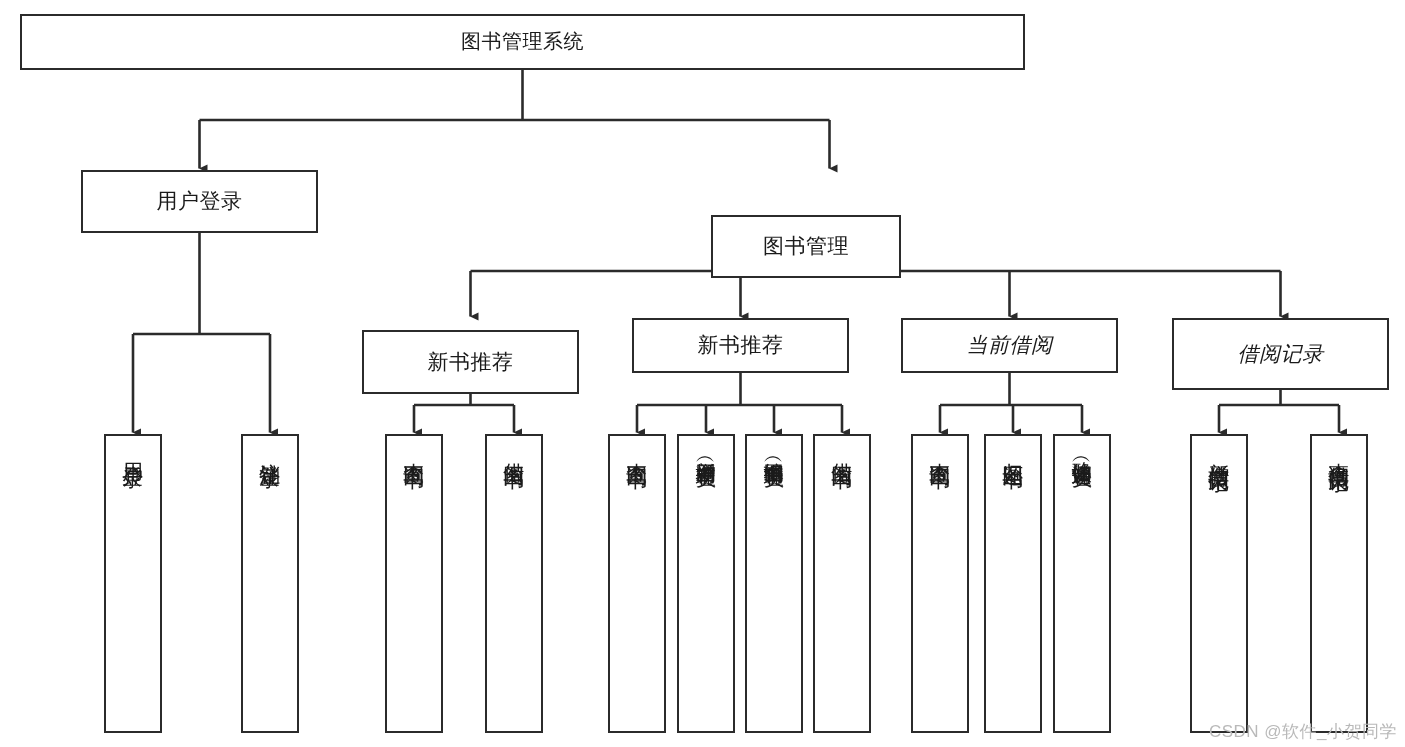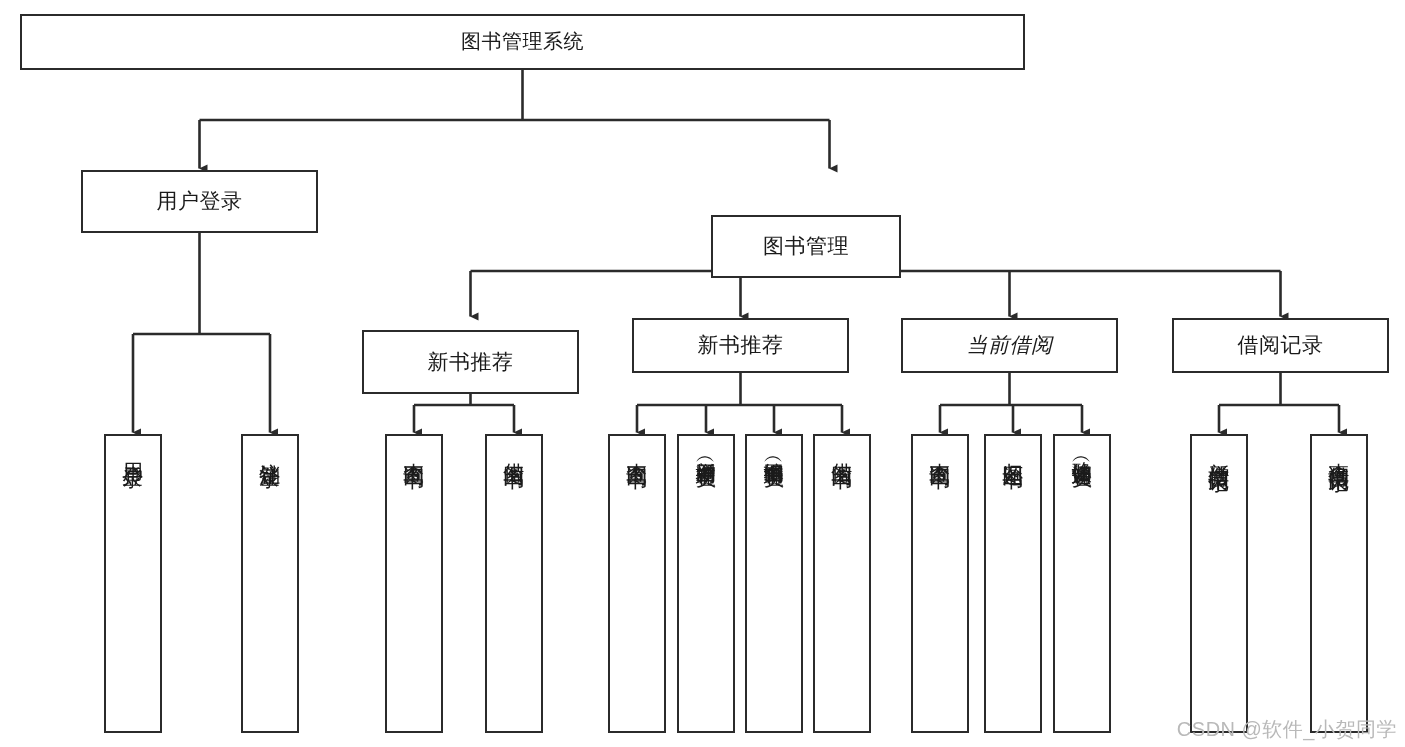--- a/index.html
+++ b/index.html
@@ -63,21 +63,21 @@
     max-height: 100%;
   }
   .node.vertical.tall-text .label {
     font-size: 20px;
     letter-spacing: 1px;
   }
   .watermark {
     position: absolute;
     right: 8px;
     bottom: 4px;
-    font-size: 20px;
+    font-size: 17px;
     color: #b9b9b9;
     letter-spacing: 0.5px;
     white-space: nowrap;
     user-select: none;
   }
 </style>
 </head>
 <body>
 
 <div id="diagram-root">
@@ -137,21 +137,21 @@
       </div>
       <div class="node horizontal level3" style="left: 362px; top: 330px; width: 217px; height: 64px;">
         <span class="label">新书推荐</span>
       </div>
       <div class="node horizontal level3" style="left: 632px; top: 318px; width: 217px; height: 55px;">
         <span class="label">新书推荐</span>
       </div>
       <div class="node horizontal level3" style="left: 901px; top: 318px; width: 217px; height: 55px; font-style: italic;">
         <span class="label">当前借阅</span>
       </div>
-      <div class="node horizontal level3" style="left: 1172px; top: 318px; width: 217px; height: 55px;">
+      <div class="node horizontal level3" style="left: 1172px; top: 318px; width: 217px; height: 72px; font-style: italic;">
         <span class="label">借阅记录</span>
       </div>
       <div class="node vertical leaf" style="left: 104px; top: 434px; width: 58px; height: 299px;">
         <span class="label">用户登录</span>
       </div>
       <div class="node vertical leaf" style="left: 241px; top: 434px; width: 58px; height: 299px;">
         <span class="label">注销登录</span>
       </div>
       <div class="node vertical leaf" style="left: 385px; top: 434px; width: 58px; height: 299px;">
         <span class="label">查询图书</span>

